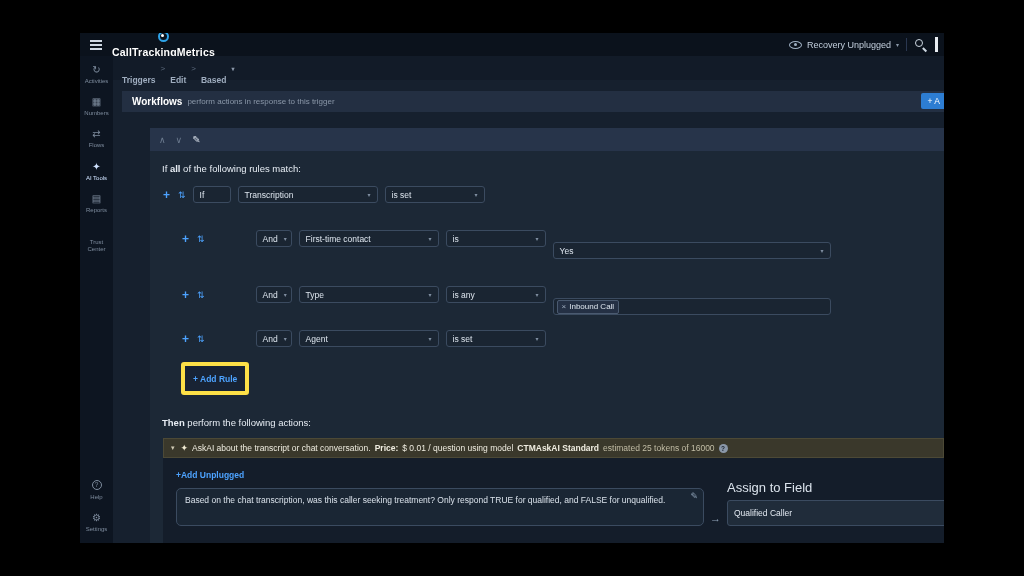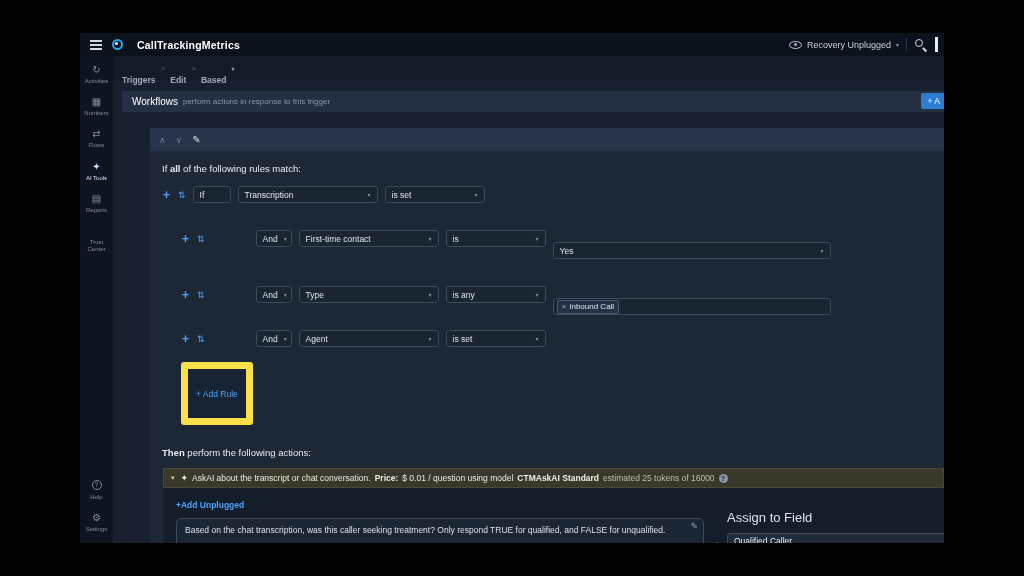--- a/index.html
+++ b/index.html
@@ -3,21 +3,21 @@
 <meta charset="utf-8">
 <style>
   html,body{margin:0;padding:0;}
   body{width:1024px;height:576px;background:#000;position:relative;overflow:hidden;
        font-family:"Liberation Sans",sans-serif;-webkit-font-smoothing:antialiased;}
   .screen{position:absolute;left:80px;top:33px;width:864px;height:510px;background:#16202e;overflow:hidden;}
 
   
   .topbar{height:23px;background:#0b121c;display:flex;align-items:center;padding:0 6px 0 8px;gap:8px;}
   .icon-burger{width:12px;height:2px;background:#cfd8e3;box-shadow:0 -4px 0 #cfd8e3,0 4px 0 #cfd8e3;margin:0 2px;}
-  .logo{display:flex;align-items:center;gap:14px;}
+  .logo{display:flex;align-items:center;gap:4px;flex-direction:column;}
   .logo-mark{width:11px;height:11px;border-radius:50%;border:2px solid #2ea3e8;box-sizing:border-box;position:relative;}
   .logo-mark::after{content:"";position:absolute;width:3px;height:3px;background:#fff;border-radius:50%;left:1px;top:1px;}
   .logo-text{color:#fff;font-weight:bold;font-size:10.5px;letter-spacing:.2px;}
   .topbar-right{margin-left:auto;display:flex;align-items:center;gap:7px;}
   .icon-eye{position:relative;width:13px;height:8px;}
   .icon-eye::before{content:"";position:absolute;inset:0;border:1px solid #9fb0c3;border-radius:50%;}
   .icon-eye::after{content:"";position:absolute;left:5px;top:2.5px;width:3px;height:3px;background:#9fb0c3;border-radius:50%;}
   .account{color:#c3cfdd;font-size:9px;}
   .chev-sm{color:#8a97a8;font-size:6px;}
   .vdiv{width:1px;height:13px;background:#2a3750;}
@@ -42,21 +42,21 @@
 
   
   .breadcrumb{height:24px;flex:none;display:flex;align-items:center;padding-left:9px;gap:5px;
               font-size:8.5px;font-weight:bold;color:#9fadbf;background:#121b28;}
   .crumb{cursor:pointer;margin-top:24px;}
   .crumb-sep{color:#5d6b7e;font-weight:normal;font-size:8px;}
 
   
   .band{margin:11px 0 0 9px;height:21px;flex:none;background:#232f42;display:flex;align-items:center;
         padding-left:10px;position:relative;overflow:hidden;}
-  .band-title{font-size:10px;font-weight:normal;color:#fff;}
+  .band-title{font-size:10px;font-weight:bold;color:#fff;}
   .band-sub{font-size:8px;color:#8a97a8;margin-left:5px;}
   .band-btn{position:absolute;right:0;top:2px;height:16px;background:#2d7dd2;color:#fff;font-size:8.5px;
             display:flex;align-items:center;padding:0 4px 0 6px;border-radius:2px 0 0 2px;cursor:pointer;}
 
   
   .panel{margin:16px 0 0 37px;background:#1c2836;flex:1;display:flex;flex-direction:column;overflow:hidden;}
   .panel-toolbar{height:23px;flex:none;background:#27344a;display:flex;align-items:center;gap:10px;padding-left:9px;}
   .tb-caret{color:#6d7c90;font-size:9px;cursor:pointer;}
   .tb-pencil{color:#d7dee8;font-size:10px;cursor:pointer;}
 
@@ -68,22 +68,22 @@
   .rule-row.indent{margin-left:19px;}
   .icon-plus{color:#4da3ff;font-size:12px;font-weight:bold;width:9px;text-align:center;cursor:pointer;line-height:10px;}
   .icon-sort{color:#4da3ff;font-size:9px;cursor:grab;}
   .ctl{height:17px;background:#1a2532;border:1px solid #3b4b60;border-radius:3px;display:flex;align-items:center;
        font-size:8.5px;color:#dde5ee;padding:0 6px;box-sizing:border-box;cursor:pointer;}
   .ctl .chev{margin-left:auto;color:#7f8da0;font-size:6px;padding-left:6px;}
   .w-if{width:38px;}.w-and{width:36px;margin-left:44px;}.w-field{width:140px;}.w-op{width:100px;}.w-val{width:278px;margin-top:24px;}
   .chip{display:flex;align-items:center;gap:3px;border:1px solid #4a5a70;background:#243044;border-radius:2px;
         font-size:8px;padding:0 4px;height:12px;color:#dde5ee;}
   .chip-x{color:#9fadbf;cursor:pointer;}
-  .add-rule{display:inline-flex;align-items:center;height:17px;padding:16px 8px;border:7px solid #fde047;border-radius:3px;
-            color:#4da3ff;font-size:8.5px;background:#182334;margin-left:19px;cursor:pointer;}
+  .add-rule{display:inline-flex;align-items:center;height:17px;padding:4px 8px;border:4px solid #fde047;border-radius:3px;
+            color:#4da3ff;font-size:8.5px;background:#182334;margin-left:19px;cursor:pointer;font-weight:bold;}
 
   .actions-intro{font-size:9.5px;color:#e7edf4;margin:22px 0 10px 12px;}
   .action{margin-left:13px;flex:none;}
   .action-head{height:20px;background:#3a382b;border:1px solid #4c4936;box-sizing:border-box;display:flex;
                align-items:center;gap:4px;padding:0 7px;font-size:8.5px;color:#efece0;white-space:nowrap;overflow:hidden;}
   .head-caret{color:#cfc9b4;font-size:7px;cursor:pointer;margin-right:2px;}
   .head-spark{color:#f0ead2;font-size:9px;}
   .head-bold{font-weight:bold;}
   .head-muted{color:#c2bda6;}
   .help-dot{width:9px;height:9px;border-radius:50%;background:#8a97a8;color:#141d2a;font-size:6.5px;font-weight:bold;
@@ -91,21 +91,21 @@
   .action-body{background:#141d2a;height:140px;position:relative;padding:6px 0 0 13px;box-sizing:content-box;}
   .add-cond{color:#4da3ff;font-size:8.5px;font-weight:bold;display:inline-block;margin-bottom:8px;cursor:pointer;}
   .prompt-wrap{position:relative;width:528px;}
   textarea.prompt{width:528px;height:38px;background:#1a2634;border:1px solid #3b4b60;border-radius:5px;color:#d9e1ea;
                   font-size:8.5px;font-family:"Liberation Sans",sans-serif;padding:5px 22px 5px 8px;box-sizing:border-box;
                   resize:none;line-height:1.45;}
   .prompt-edit{position:absolute;top:3px;right:6px;color:#8fa3b8;font-size:9px;cursor:pointer;}
   .assign-col{position:absolute;left:547px;top:22px;display:flex;gap:6px;align-items:flex-end;}
   .assign-arrow{color:#93a5ba;font-size:11px;font-weight:bold;margin-bottom:2px;}
   .assign-label{font-size:13px;color:#dbe3ec;margin-bottom:5px;}
-  .assign-input{width:228px;height:16px;background:#202c3a;border:1px solid #3b4b60;border-radius:3px;color:#e2e9f1;
+  .assign-input{width:228px;height:26px;background:#202c3a;border:1px solid #3b4b60;border-radius:3px;color:#e2e9f1;
                 font-size:8.5px;font-family:"Liberation Sans",sans-serif;padding:0 6px;box-sizing:border-box;}
   .links-row{margin:24px 8px 0 52px;display:flex;gap:16px;align-items:center;}
   .blue-link{color:#4da3ff;font-size:8.5px;cursor:pointer;display:inline-flex;align-items:center;gap:3px;}
 </style>
 </head>
 <body>
 
 <div class="screen">
 
   <div class="topbar">

